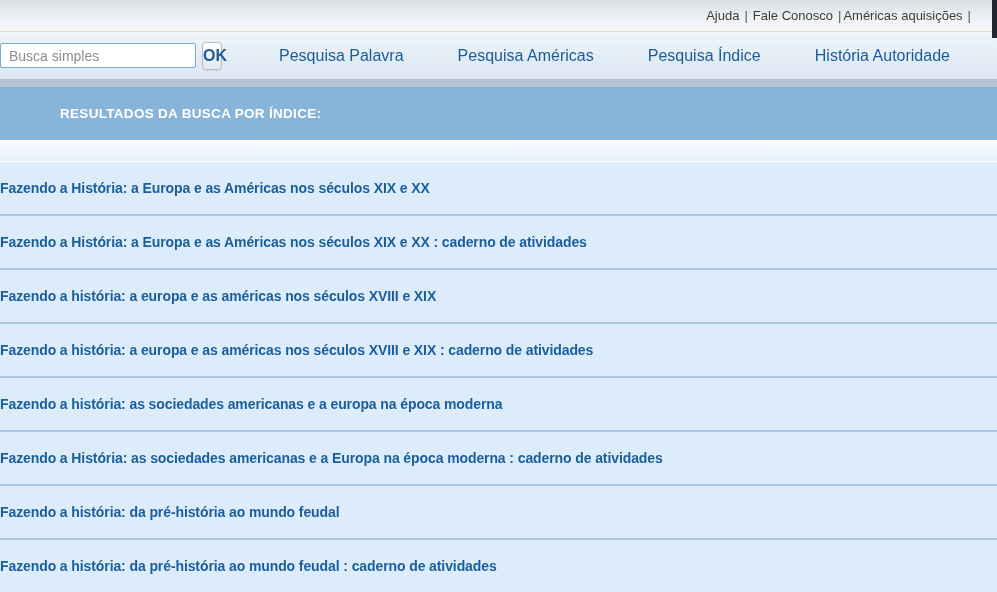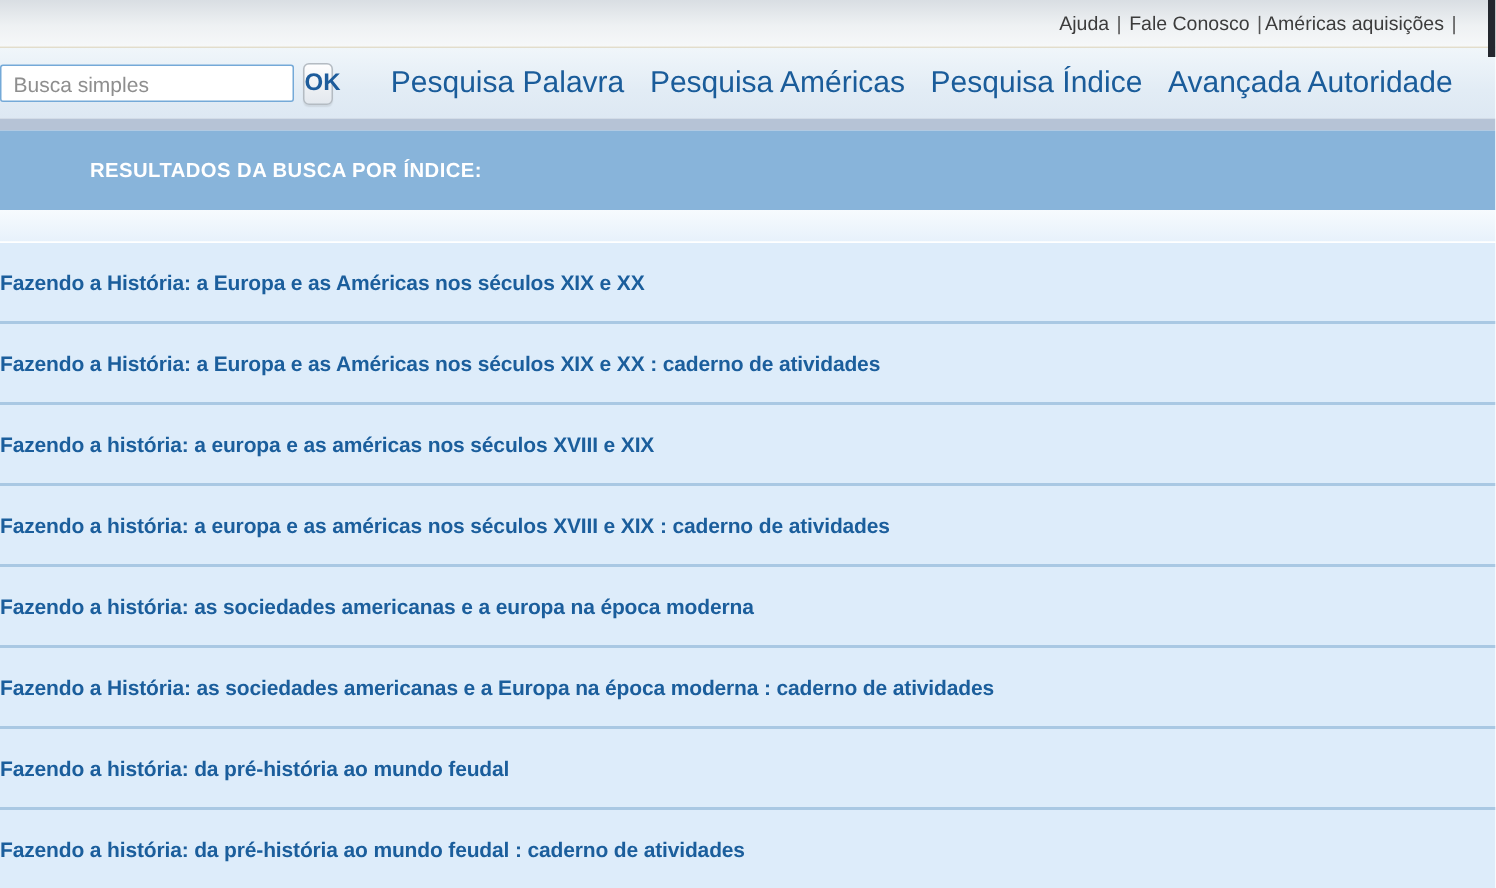--- a/index.html
+++ b/index.html
@@ -78,21 +78,21 @@
     box-shadow: 0 1px 1px rgba(0,0,0,0.08);
   }
   .nav-links {
     flex: 1;
     display: flex;
     justify-content: space-around;
     align-items: center;
     padding: 0 20px 0 30px;
   }
   .nav-links a {
-    font-size: 20px;
+    font-size: 16px;
     color: #1a5c9a;
     text-decoration: none;
     cursor: pointer;
     white-space: nowrap;
   }
 
   
   .grayband {
     height: 8px;
     background: #b6c3d6;
@@ -154,21 +154,21 @@
 
 <div class="searchbar">
   <div class="search-group">
     <input class="search-input" type="text" placeholder="Busca simples" style="">
     <button class="ok-button">OK</button>
   </div>
   <div class="nav-links">
     <a>Pesquisa Palavra</a>
     <a>Pesquisa Américas</a>
     <a>Pesquisa Índice</a>
-    <a>Avançada Autoridade</a>
+    <a>História Autoridade</a>
   </div>
 </div>
 
 <div class="grayband"></div>
 
 <div class="header-band">
   <span class="title">RESULTADOS DA BUSCA POR ÍNDICE:</span>
 </div>
 
 <div class="substrip"></div>

